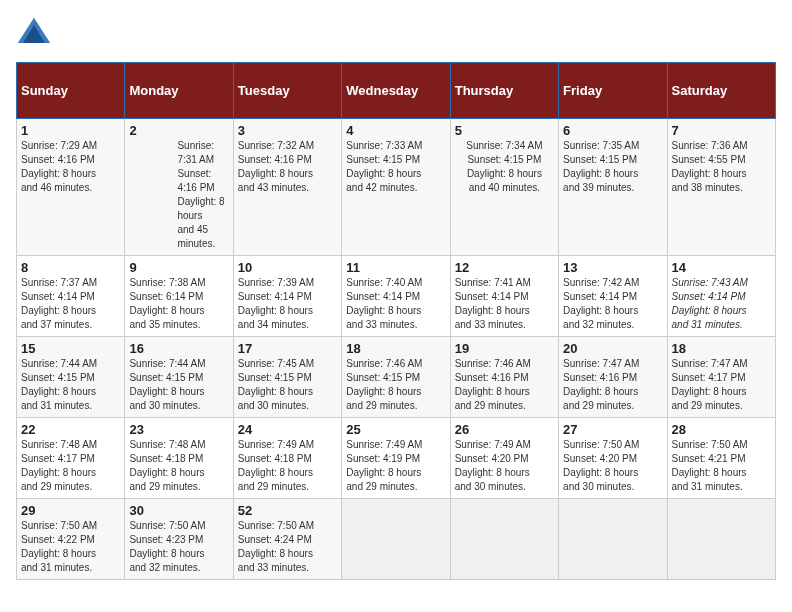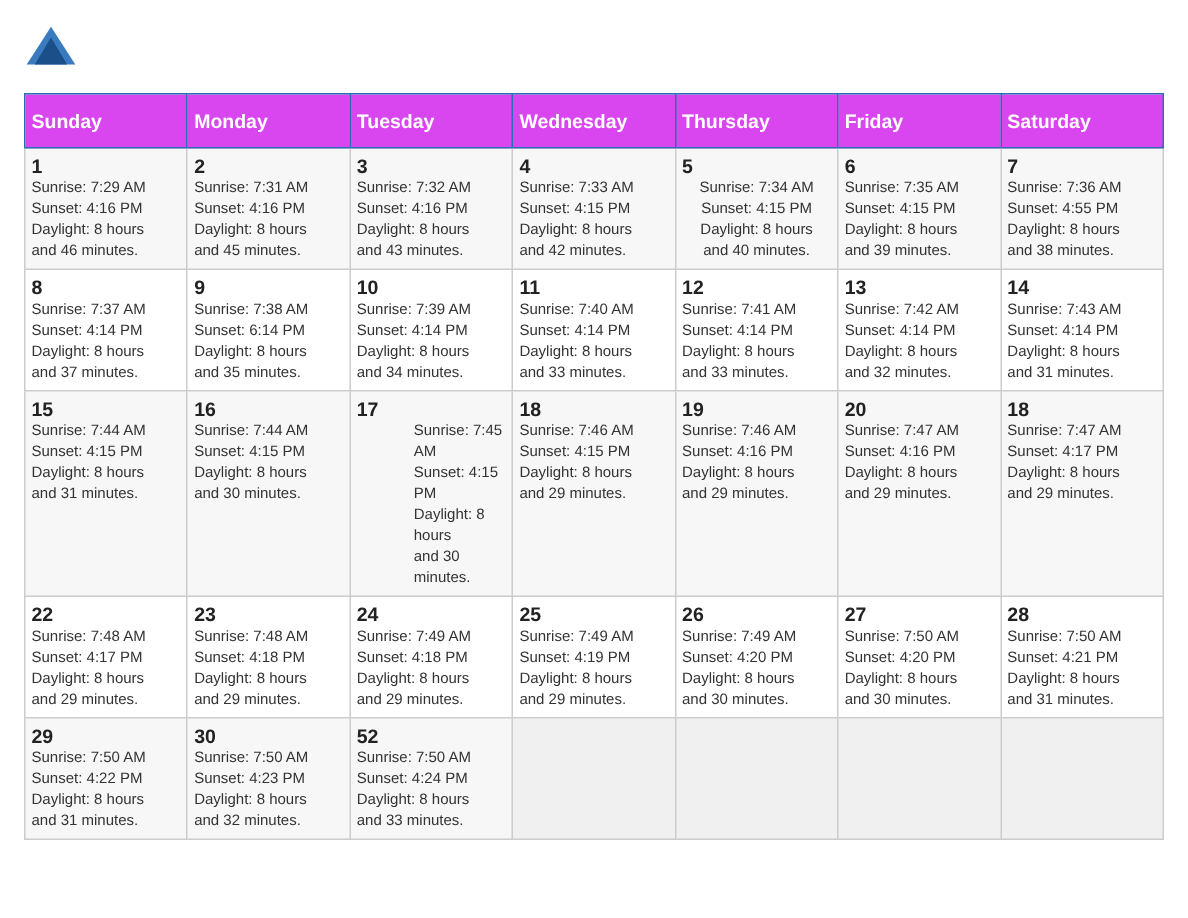--- a/index.html
+++ b/index.html
@@ -51,25 +51,25 @@
     .location {
       font-size: 15px;
       color: #555;
     }
     table {
       width: 100%;
       border-collapse: collapse;
       table-layout: fixed;
     }
     thead tr th {
-      background: #d946ef;
+      background: #7f1d1d;
       color: #fff;
       font-size: 13px;
       font-weight: bold;
-      padding: 10px 4px;
+      padding: 20px 4px;
       text-align: left;
       border: 1px solid #2a6db5;
     }
     tbody tr td {
       vertical-align: top;
       border: 1px solid #ccc;
       padding: 4px 4px;
       font-size: 10.5px;
       color: #222;
       background: #fff;
@@ -133,21 +133,21 @@
   <tr>
         <td>
           <span class="day-num">1</span>
           <div class="day-info" style="white-space: pre-line;">Sunrise: 7:29 AM
 Sunset: 4:16 PM
 Daylight: 8 hours
 and 46 minutes.</div>
         </td>
         <td>
           <span class="day-num">2</span>
-          <div class="day-info" style="white-space: pre-line;">Sunrise: 7:31 AM
+          <div class="day-info" style="white-space: pre-line; margin-left: 48px;">Sunrise: 7:31 AM
 Sunset: 4:16 PM
 Daylight: 8 hours
 and 45 minutes.</div>
         </td>
         <td>
           <span class="day-num">3</span>
           <div class="day-info" style="white-space: pre-line;">Sunrise: 7:32 AM
 Sunset: 4:16 PM
 Daylight: 8 hours
 and 43 minutes.</div>
@@ -219,21 +219,21 @@
         </td>
         <td>
           <span class="day-num">13</span>
           <div class="day-info" style="white-space: pre-line;">Sunrise: 7:42 AM
 Sunset: 4:14 PM
 Daylight: 8 hours
 and 32 minutes.</div>
         </td>
         <td>
           <span class="day-num">14</span>
-          <div class="day-info" style="white-space: pre-line;">Sunrise: 7:43 AM
+          <div class="day-info" style="white-space: pre-line; font-style: italic;">Sunrise: 7:43 AM
 Sunset: 4:14 PM
 Daylight: 8 hours
 and 31 minutes.</div>
         </td>
       </tr>
       <tr>
         <td>
           <span class="day-num">15</span>
           <div class="day-info" style="white-space: pre-line;">Sunrise: 7:44 AM
 Sunset: 4:15 PM
@@ -242,21 +242,21 @@
         </td>
         <td>
           <span class="day-num">16</span>
           <div class="day-info" style="white-space: pre-line;">Sunrise: 7:44 AM
 Sunset: 4:15 PM
 Daylight: 8 hours
 and 30 minutes.</div>
         </td>
         <td>
           <span class="day-num">17</span>
-          <div class="day-info" style="white-space: pre-line; margin-left: 38px;">Sunrise: 7:45 AM
+          <div class="day-info" style="white-space: pre-line;">Sunrise: 7:45 AM
 Sunset: 4:15 PM
 Daylight: 8 hours
 and 30 minutes.</div>
         </td>
         <td>
           <span class="day-num">18</span>
           <div class="day-info" style="white-space: pre-line;">Sunrise: 7:46 AM
 Sunset: 4:15 PM
 Daylight: 8 hours
 and 29 minutes.</div>

